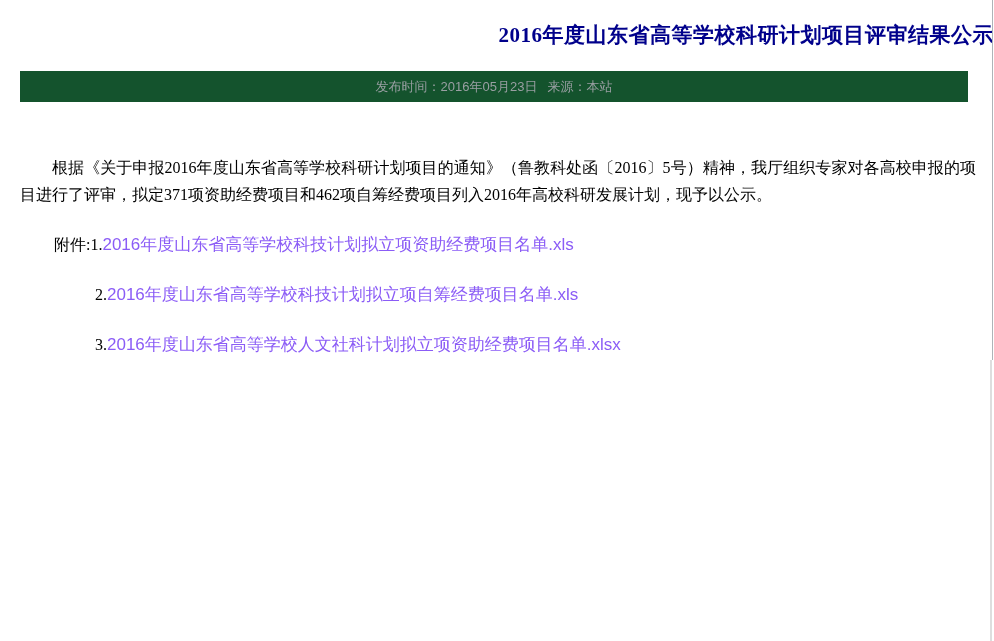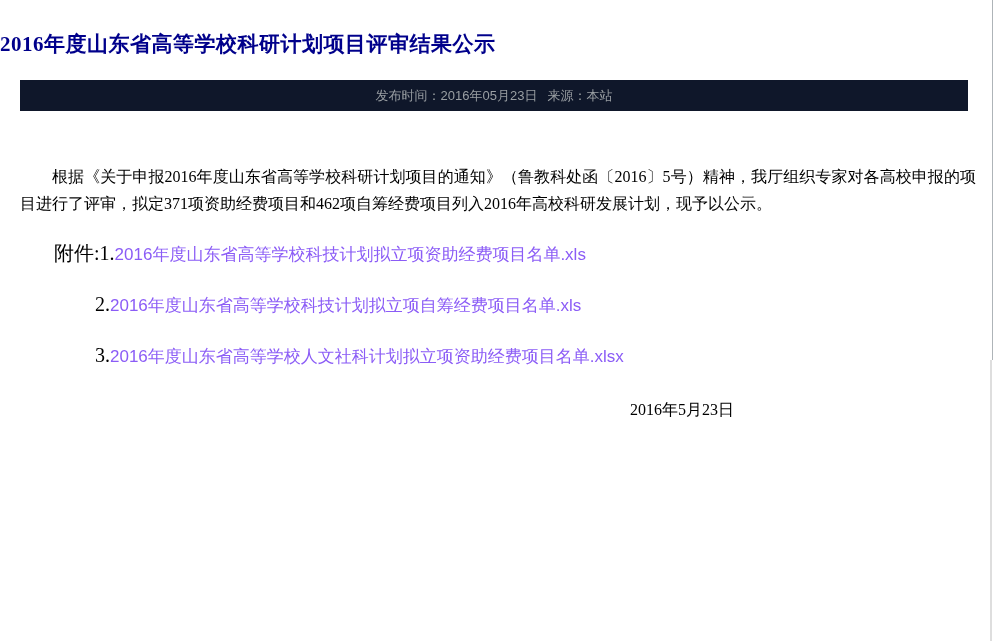--- a/index.html
+++ b/index.html
@@ -18,35 +18,35 @@
   .edge-top {
     position: absolute; top: 0; right: 1px; width: 1px; height: 360px;
     background: #aeb4b8;
   }
   .edge-bottom {
     position: absolute; top: 360px; right: 2px; width: 2px; height: 281px;
     background: #dedede;
   }
 
   h1.title {
-    padding-top: 31px;
-    text-align: left;
+    padding-top: 22px;
+    text-align: right;
     font-size: 21px;
     line-height: 26px;
     font-weight: bold;
     color: #00008B;
     letter-spacing: 0.5px;
   }
 
   .meta-bar {
     margin: 23px 26px 0 20px;
     width: 948px;
     height: 31px;
     line-height: 31px;
-    background: #0f172a;
+    background: #14532d;
     text-align: center;
     font-size: 13px;
     color: #9A9FA3;
     font-family: "Liberation Sans", "DejaVu Sans", sans-serif;
   }
   .meta-bar .sep { display: inline-block; width: 10px; }
 
   .content {
     margin: 0 18px 0 20px;
     font-size: 16px;
@@ -60,21 +60,21 @@
   .content p.first { margin-top: 52px; }
 
   .attachments { margin-top: 17px; }
   .att-row {
     line-height: 27px;
     margin-bottom: 23px;
     padding-left: 75px;
     text-align: left;
   }
   .att-row.first { padding-left: 34px; }
-  .att-label, .att-num { color: #000000; font-size: 20px; }
+  .att-label, .att-num { color: #000000; font-size: 16px; }
   a.att-link {
     color: #8b5cf6;
     text-decoration: none;
     font-size: 17px;
     font-family: "Liberation Sans", "DejaVu Sans", sans-serif;
   }
 
   .signature {
     text-align: right;
     padding-right: 242px;
@@ -106,18 +106,17 @@
       <div class="att-row first"><span class="att-label">附件:</span><span class="att-num">1.</span><a class="att-link" href="#">2016年度山东省高等学校科技计划拟立项资助经费项目名单.xls</a></div>
 
       <div class="att-row"><span class="att-num">2.</span><a class="att-link" href="#">2016年度山东省高等学校科技计划拟立项自筹经费项目名单.xls</a></div>
 
       <div class="att-row"><span class="att-num">3.</span><a class="att-link" href="#">2016年度山东省高等学校人文社科计划拟立项资助经费项目名单.xlsx</a></div>
 
 
     </div>
 
     <div class="signature">
-      <div class="date">2016年5月23日</div>
     </div>
 
   </div>
 
 </div>
 
 </body></html>

